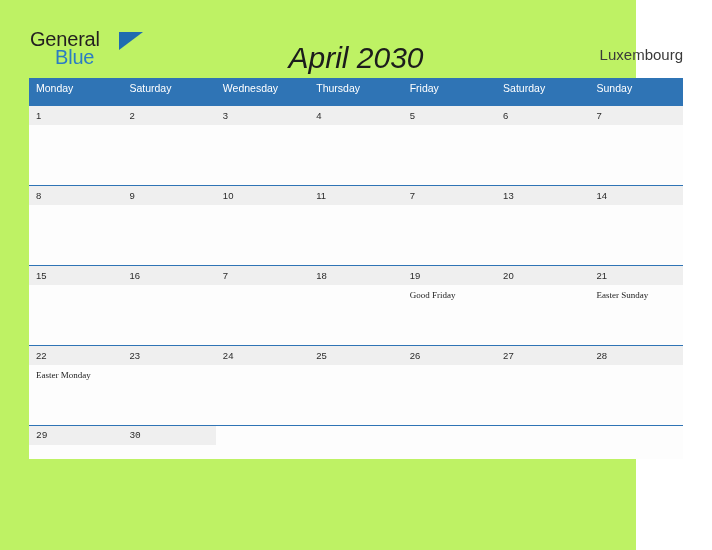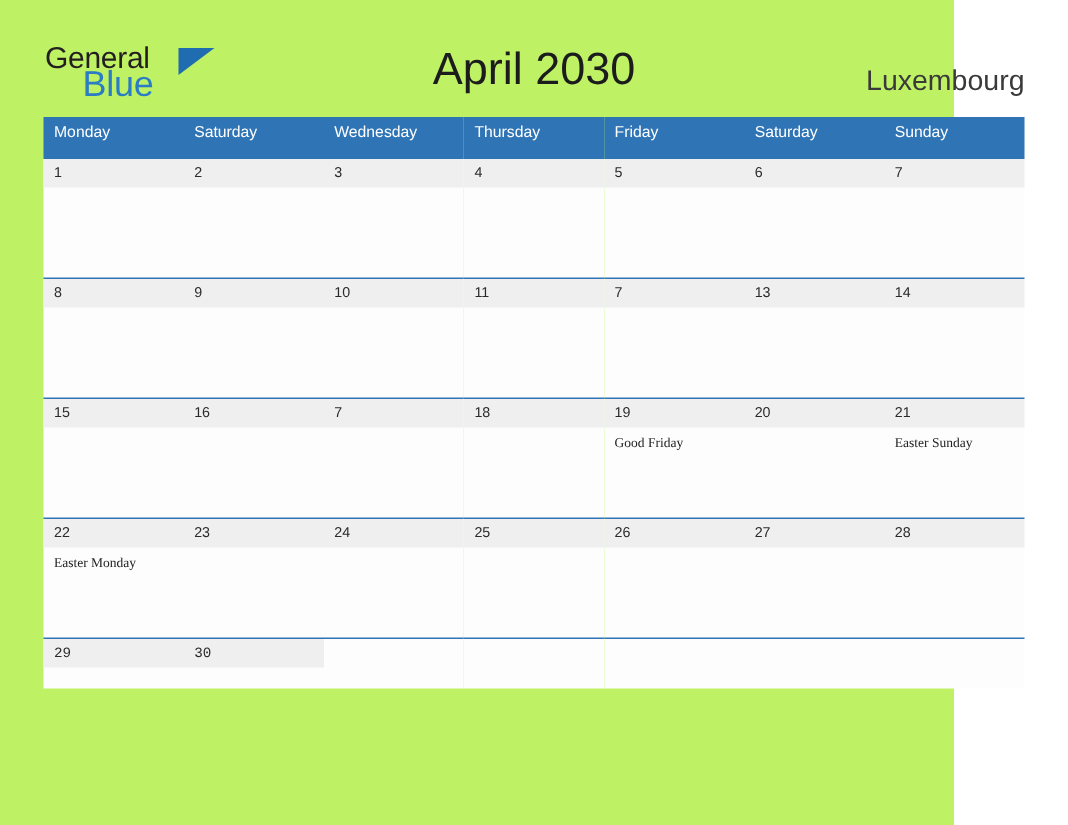--- a/index.html
+++ b/index.html
@@ -45,53 +45,54 @@
     font-size: 20px;
     letter-spacing: -0.2px;
     color: #231f20;
     line-height: 22px;
     white-space: nowrap;
   }
   .logo-blue {
     position: absolute;
     left: 25px;
     top: 18px;
-    font-size: 24px;
+    font-size: 20px;
     letter-spacing: -0.2px;
     color: #2b7cc4;
     line-height: 22px;
     white-space: nowrap;
   }
   .logo-flag {
     position: absolute;
     left: 89px;
     top: 4px;
     width: 0;
     height: 0;
     border-left: 24px solid #1f6cb0;
     border-bottom: 18px solid transparent;
   }
 
   .cal-title {
     position: absolute;
     left: 0;
-    top: 29px;
+    top: 40px;
     width: 712px;
     text-align: center;
     font-size: 30px;
     color: #1c1c1c;
     line-height: 36px;
     letter-spacing: 0px;
+    font-style: italic;
   }
 
   .cal-country {
     position: absolute;
     right: 29px;
     top: 45px;
-    font-size: 19px;
+    font-size: 15px;
     color: #3a3a3a;
     line-height: 19px;
     white-space: nowrap;
     padding-left: 30px;
   }
 
   
   .cal-wrap {
     position: absolute;
     left: 29px;

